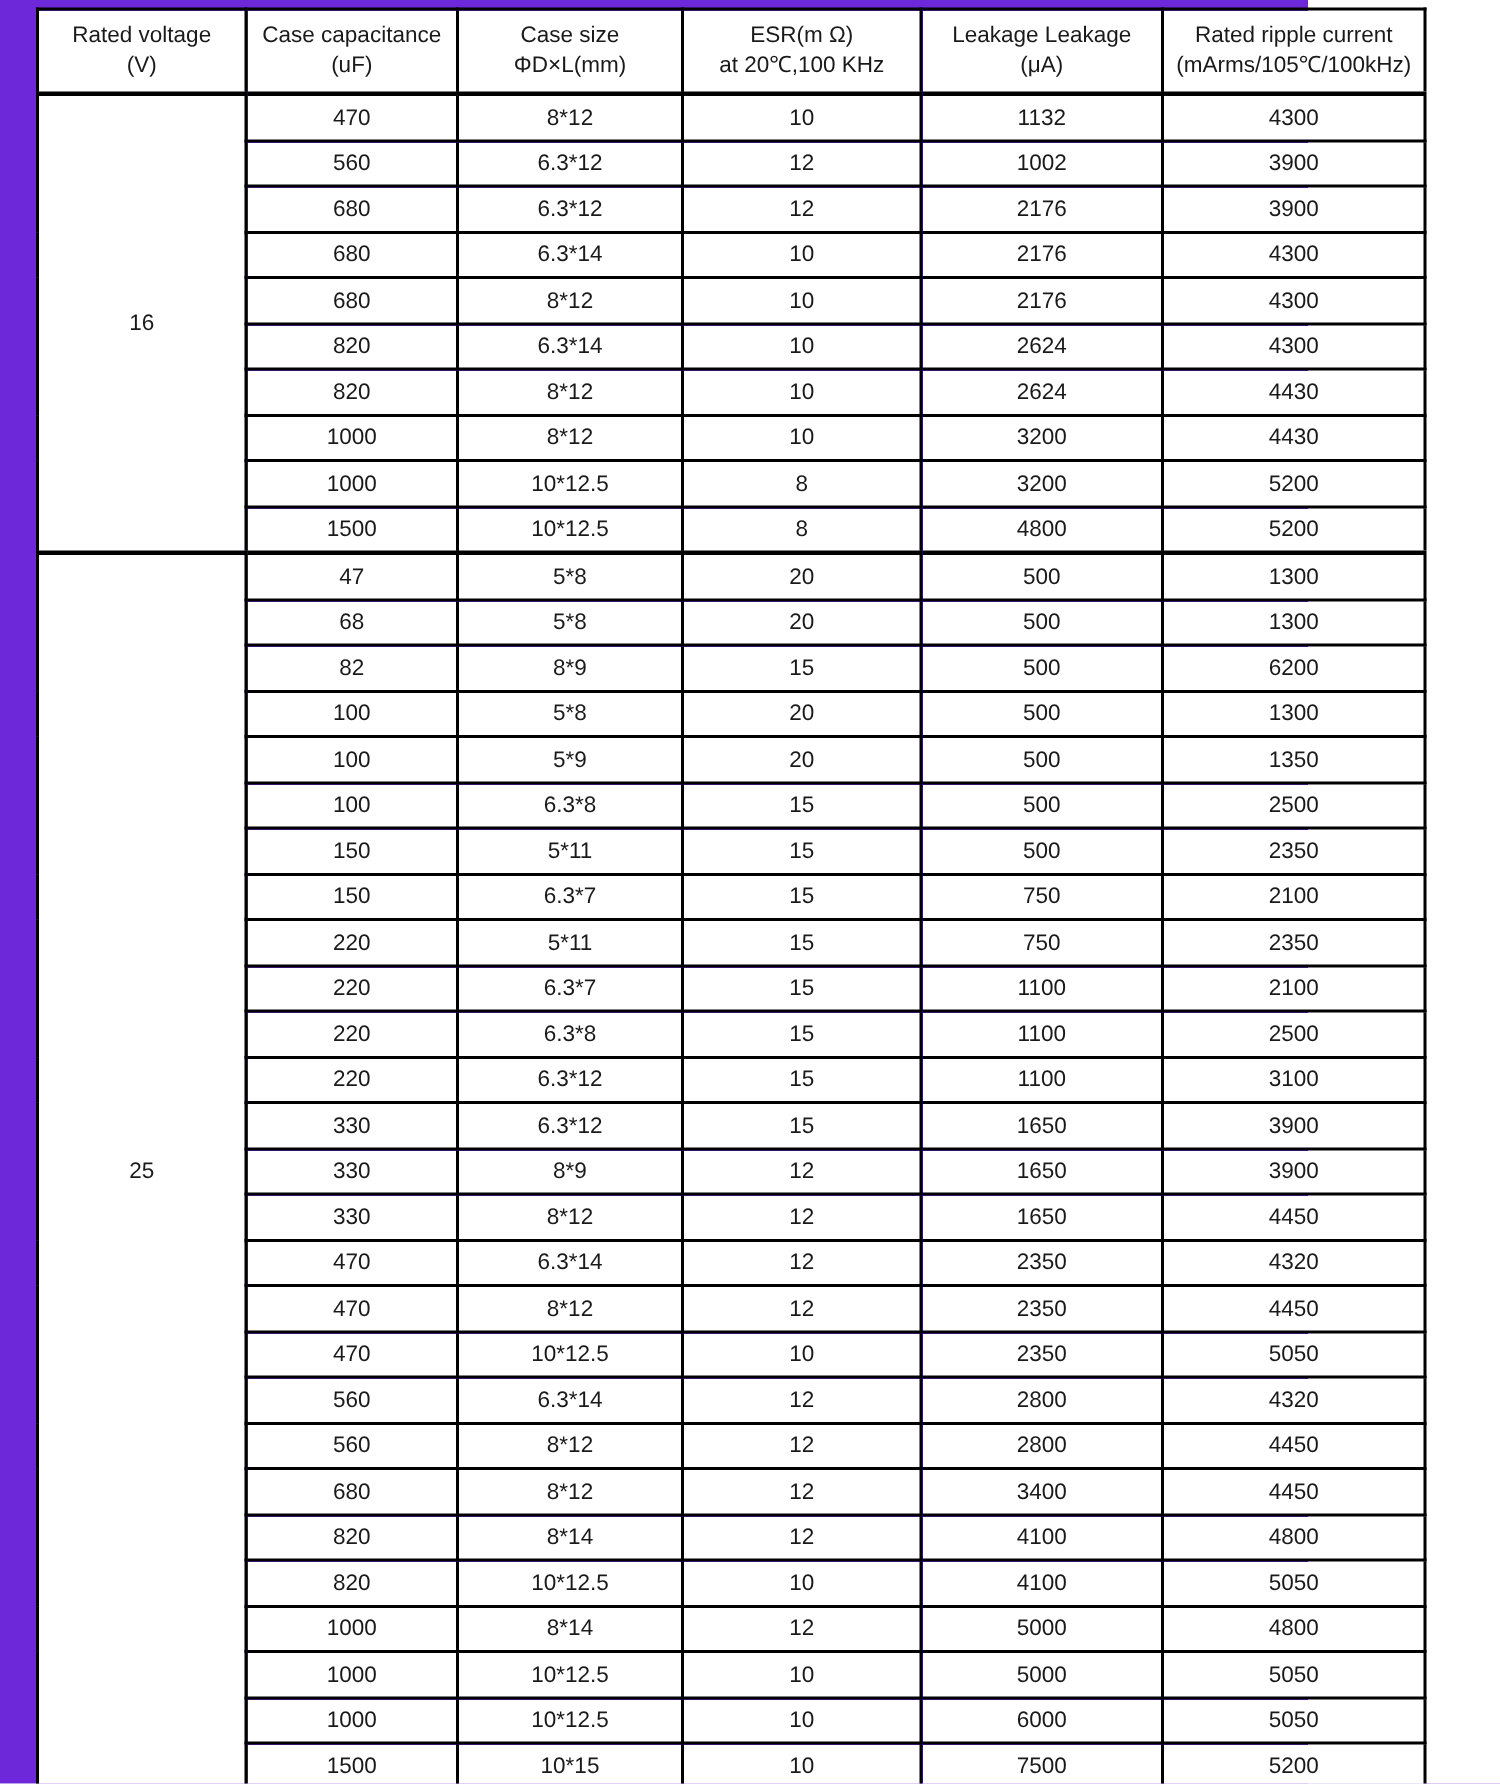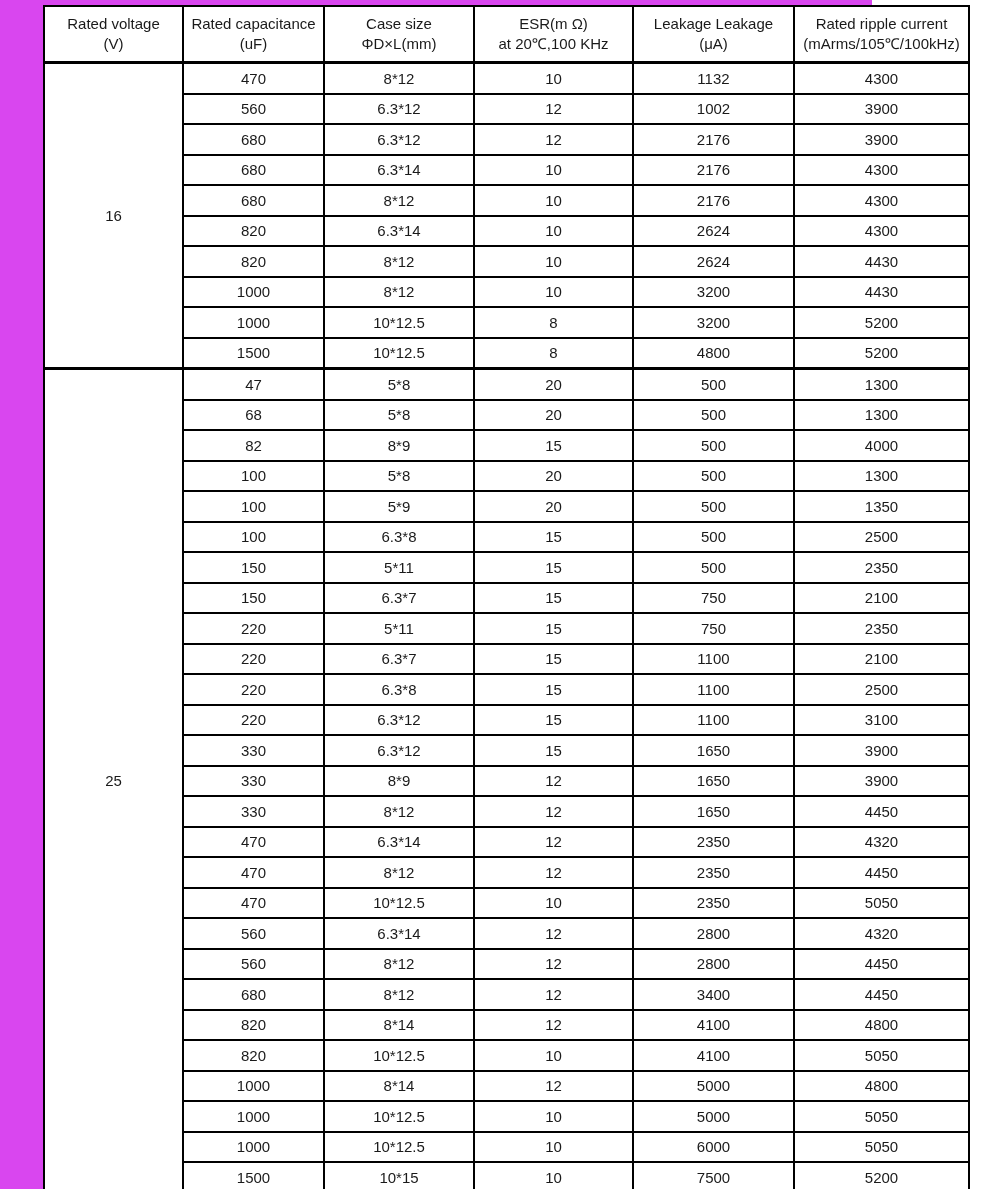--- a/index.html
+++ b/index.html
@@ -5,23 +5,23 @@
   html, body {
     margin: 0;
     padding: 0;
     background: #ffffff;
     font-family: "Liberation Sans", sans-serif;
     color: #1a1a1a;
   }
   .page {
     width: 872px;
     height: 1189px;
-    background: #d946ef;
+    background: #6d28d9;
     box-sizing: border-box;
-    padding: 5px 0 0 43px;
+    padding: 5px 0 0 24px;
   }
   table.spec-table {
     border-collapse: collapse;
     width: 925px;
     table-layout: fixed;
   }
   table.spec-table col.c1 { width: 139px; }
   table.spec-table col.c2 { width: 141px; }
   table.spec-table col.c3 { width: 150px; }
   table.spec-table col.c4 { width: 159px; }
@@ -68,21 +68,21 @@
         <col class="c5">
         <col class="c6">
     </colgroup>
     <thead>
       <tr>
         <th>
           <span class="hdr-line">Rated voltage</span>
           <span class="hdr-line">(V)</span>
         </th>
         <th>
-          <span class="hdr-line">Rated capacitance</span>
+          <span class="hdr-line">Case capacitance</span>
           <span class="hdr-line">(uF)</span>
         </th>
         <th>
           <span class="hdr-line">Case  size</span>
           <span class="hdr-line">ΦD×L(mm)</span>
         </th>
         <th>
           <span class="hdr-line">ESR(m Ω)</span>
           <span class="hdr-line">at 20℃,100 KHz</span>
         </th>
@@ -181,21 +181,21 @@
           <td>5*8</td>
           <td>20</td>
           <td>500</td>
           <td>1300</td>
         </tr>
         <tr>
           <td>82</td>
           <td>8*9</td>
           <td>15</td>
           <td>500</td>
-          <td>4000</td>
+          <td>6200</td>
         </tr>
         <tr>
           <td>100</td>
           <td>5*8</td>
           <td>20</td>
           <td>500</td>
           <td>1300</td>
         </tr>
         <tr>
           <td>100</td>

